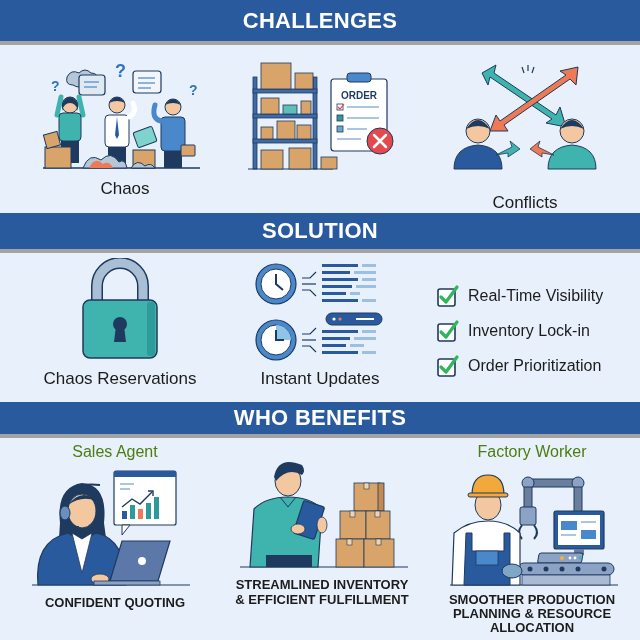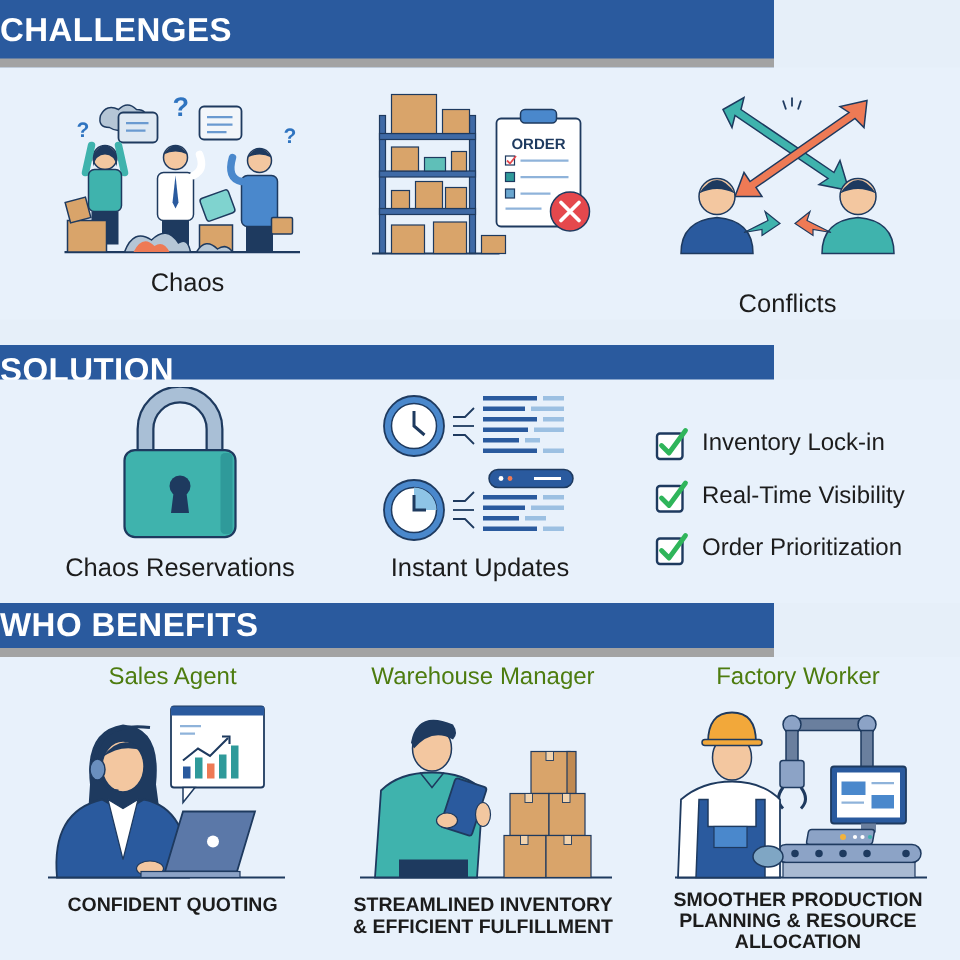--- a/index.html
+++ b/index.html
@@ -4,29 +4,29 @@
 <style>
   * { box-sizing: border-box; margin: 0; padding: 0; }
   html, body { width: 640px; height: 640px; overflow: hidden; }
   body {
     background: #e6eff9;
     font-family: "Liberation Sans", "DejaVu Sans", sans-serif;
     color: #1a1a1a;
     position: relative;
   }
   .band {
-    position: absolute; left: 0; width: 516px;
+    position: absolute; left: 0; width: 640px;
     background: #2a5a9e;
-    border-bottom: 6px solid #a3a3a3;
-    display: flex; align-items: center; justify-content: flex-start;
+    border-bottom: 4px solid #a3a3a3;
+    display: flex; align-items: center; justify-content: center;
     color: #ffffff; font-weight: bold; letter-spacing: 0.3px;
   }
   .band-title { font-size: 22px; }
   #band-challenges { top: 0; height: 45px; }
-  #band-solution { top: 230px; height: 40px; }
+  #band-solution { top: 213px; height: 40px; }
   #band-benefits { top: 402px; height: 36px; }
 
   .panel { position: absolute; left: 0; width: 640px; background: #e8f1fb; }
   #panel-challenges { top: 45px; height: 168px; }
   #panel-solution { top: 253px; height: 149px; }
   #panel-benefits { top: 438px; height: 202px; }
 
   .item { position: absolute; text-align: center; }
   .item svg { display: block; margin: 0 auto; }
   .label { font-size: 17px; color: #1c1c1c; white-space: nowrap; }
@@ -224,28 +224,28 @@
   </svg>
   <div class="label" style="margin-top:5px;">Instant Updates</div>
 </div>
 
 <div class="checklist">
   <div class="check-row">
     <svg width="24" height="24" viewBox="0 0 24 24">
       <rect x="2" y="5" width="17" height="17" rx="2" fill="#ffffff" stroke="#1e3a5f" stroke-width="1.6"></rect>
       <path d="M5 13 L10 18 L21 3" stroke="#2fb55a" stroke-width="3.2" fill="none" stroke-linecap="round" stroke-linejoin="round"></path>
     </svg>
-    <span class="check-text">Inventory Lock-in</span>
+    <span class="check-text">Real-Time Visibility</span>
   </div>
   <div class="check-row">
     <svg width="24" height="24" viewBox="0 0 24 24">
       <rect x="2" y="5" width="17" height="17" rx="2" fill="#ffffff" stroke="#1e3a5f" stroke-width="1.6"></rect>
       <path d="M5 13 L10 18 L21 3" stroke="#2fb55a" stroke-width="3.2" fill="none" stroke-linecap="round" stroke-linejoin="round"></path>
     </svg>
-    <span class="check-text">Real-Time Visibility</span>
+    <span class="check-text">Inventory Lock-in</span>
   </div>
   <div class="check-row">
     <svg width="24" height="24" viewBox="0 0 24 24">
       <rect x="2" y="5" width="17" height="17" rx="2" fill="#ffffff" stroke="#1e3a5f" stroke-width="1.6"></rect>
       <path d="M5 13 L10 18 L21 3" stroke="#2fb55a" stroke-width="3.2" fill="none" stroke-linecap="round" stroke-linejoin="round"></path>
     </svg>
     <span class="check-text">Order Prioritization</span>
   </div>
 </div>
 
@@ -289,21 +289,20 @@
     <rect x="124" y="28" width="5" height="22" fill="#2f9a9a"></rect>
     <path d="M92 38 l10 -8 l8 5 l12 -12" stroke="#1e3a5f" stroke-width="1.4" fill="none"></path>
     <path d="M118 22 l5 0 l0 5" stroke="#1e3a5f" stroke-width="1.4" fill="none"></path>
   </svg>
   <div class="caption" style="margin-top:6px;">
     <div>CONFIDENT QUOTING</div>
   </div>
 </div>
 
 <div class="item" style="left:222px; top:443px; width:200px;">
-  <div class="role-title">Warehouse Manager</div>
   <svg width="180" height="120" viewBox="0 0 180 120" style="margin-top:8px;">
     <line x1="8" y1="116" x2="176" y2="116" stroke="#1e3a5f" stroke-width="1.2"></line>
 
     <ellipse cx="56" cy="30" rx="13" ry="15" fill="#f3c7a0" stroke="#1e3a5f" stroke-width="1"></ellipse>
     <path d="M42 26 q4 -22 28 -12 q4 6 0 10 q-14 -8 -26 6z" fill="#1e3a5f"></path>
 
     <path d="M18 116 l4 -58 q12 -12 34 -12 q22 0 34 12 l-4 58z" fill="#3fb3ad" stroke="#1e3a5f" stroke-width="1.2"></path>
     <path d="M48 46 l8 10 l8 -10" stroke="#1e3a5f" stroke-width="1" fill="none"></path>
     <rect x="34" y="104" width="46" height="12" fill="#1e3a5f"></rect>
 

